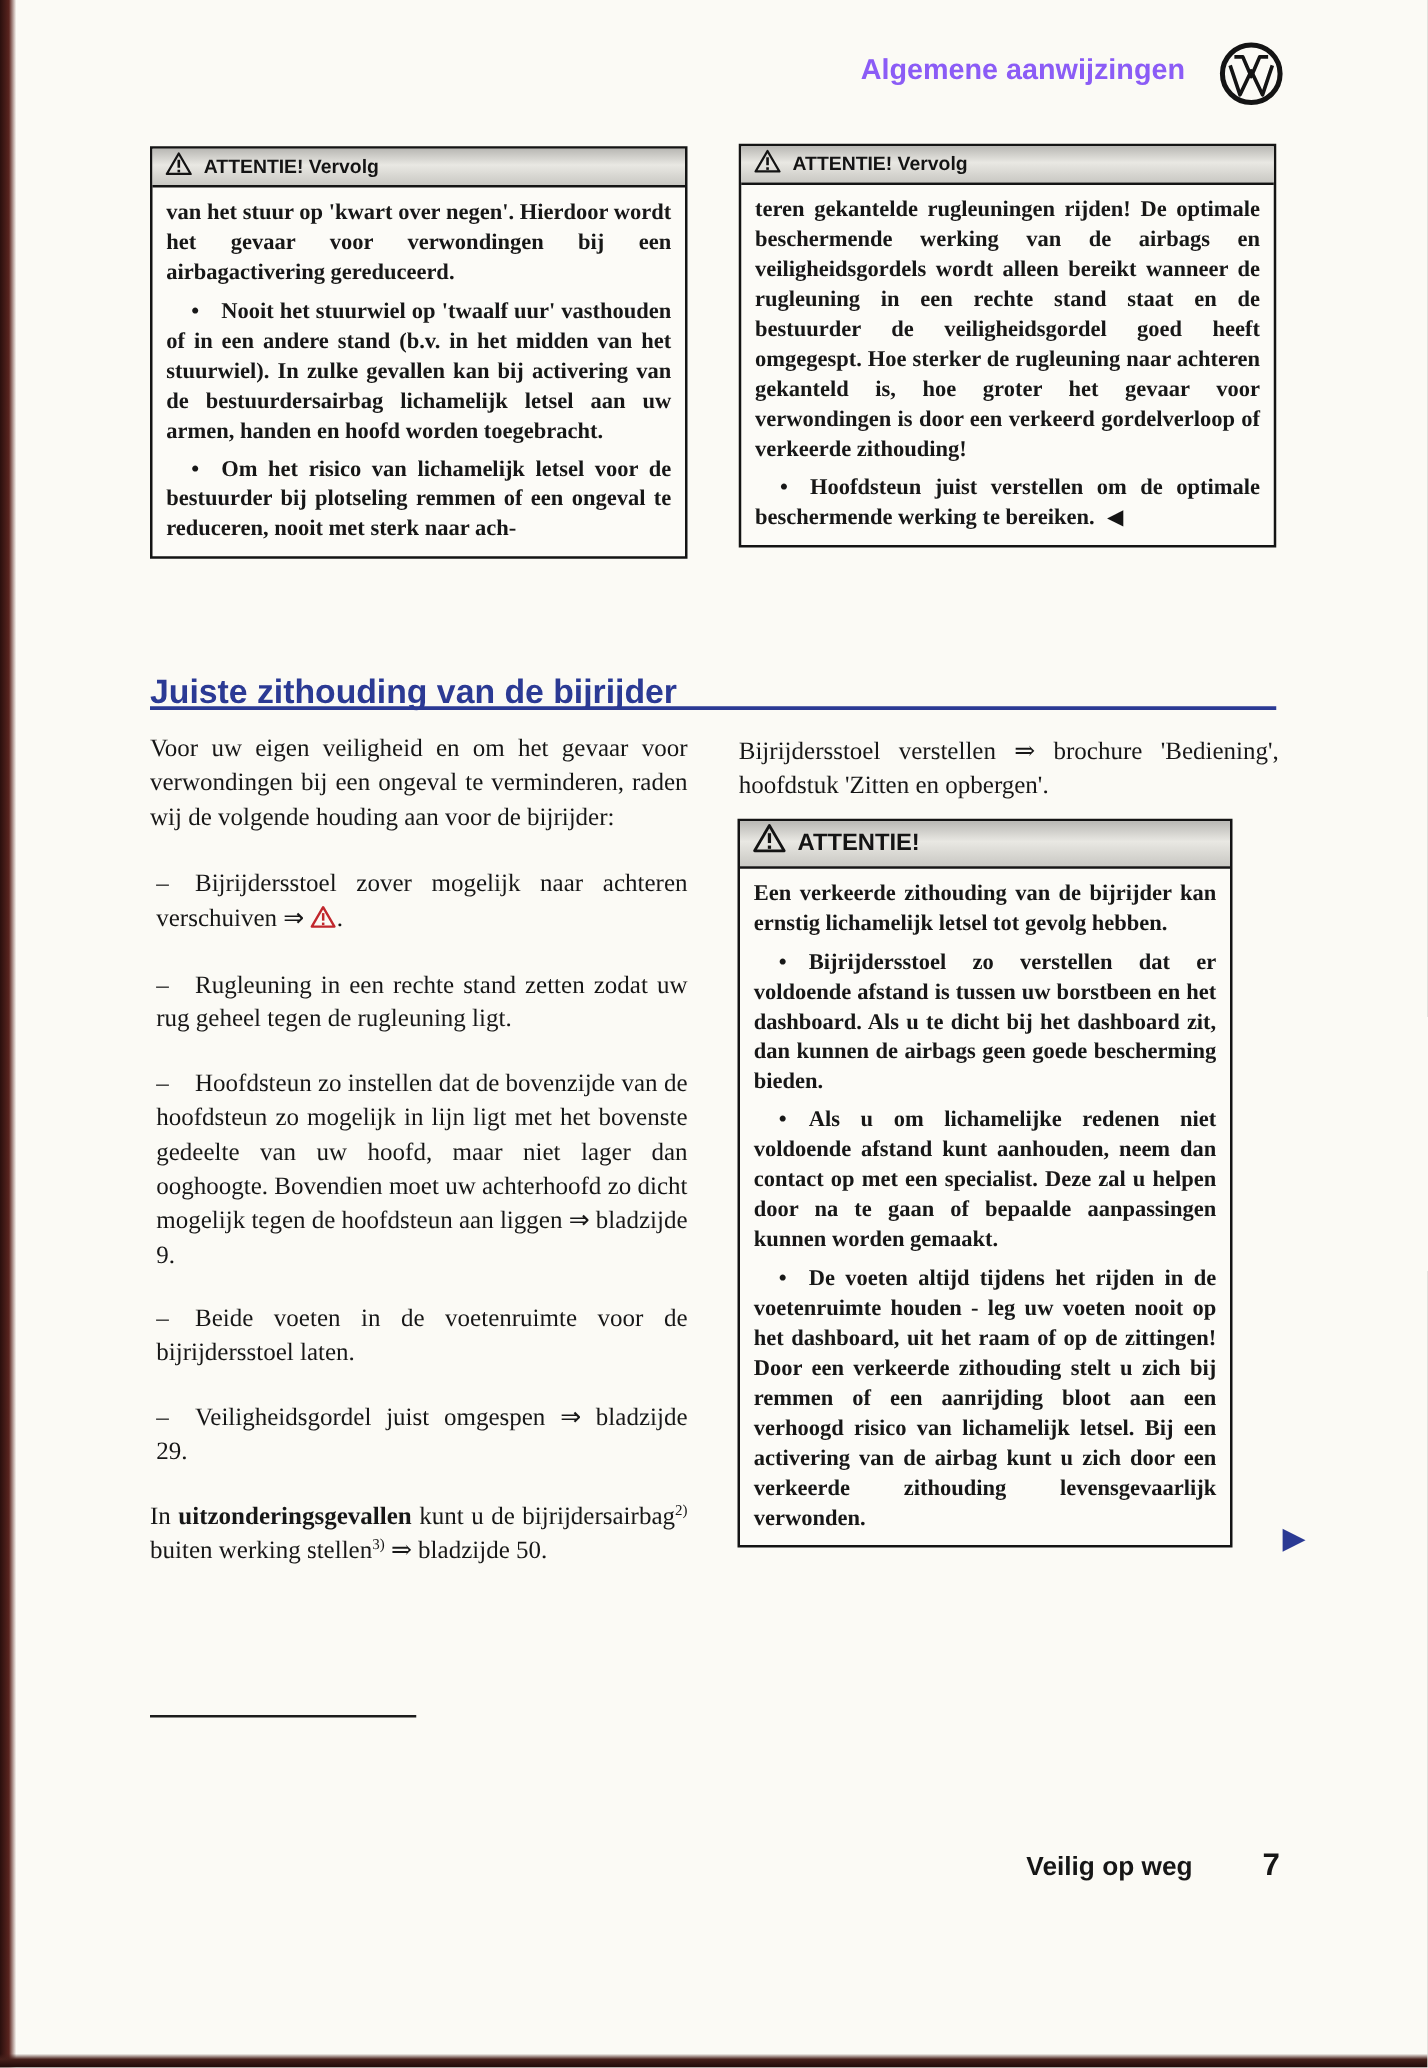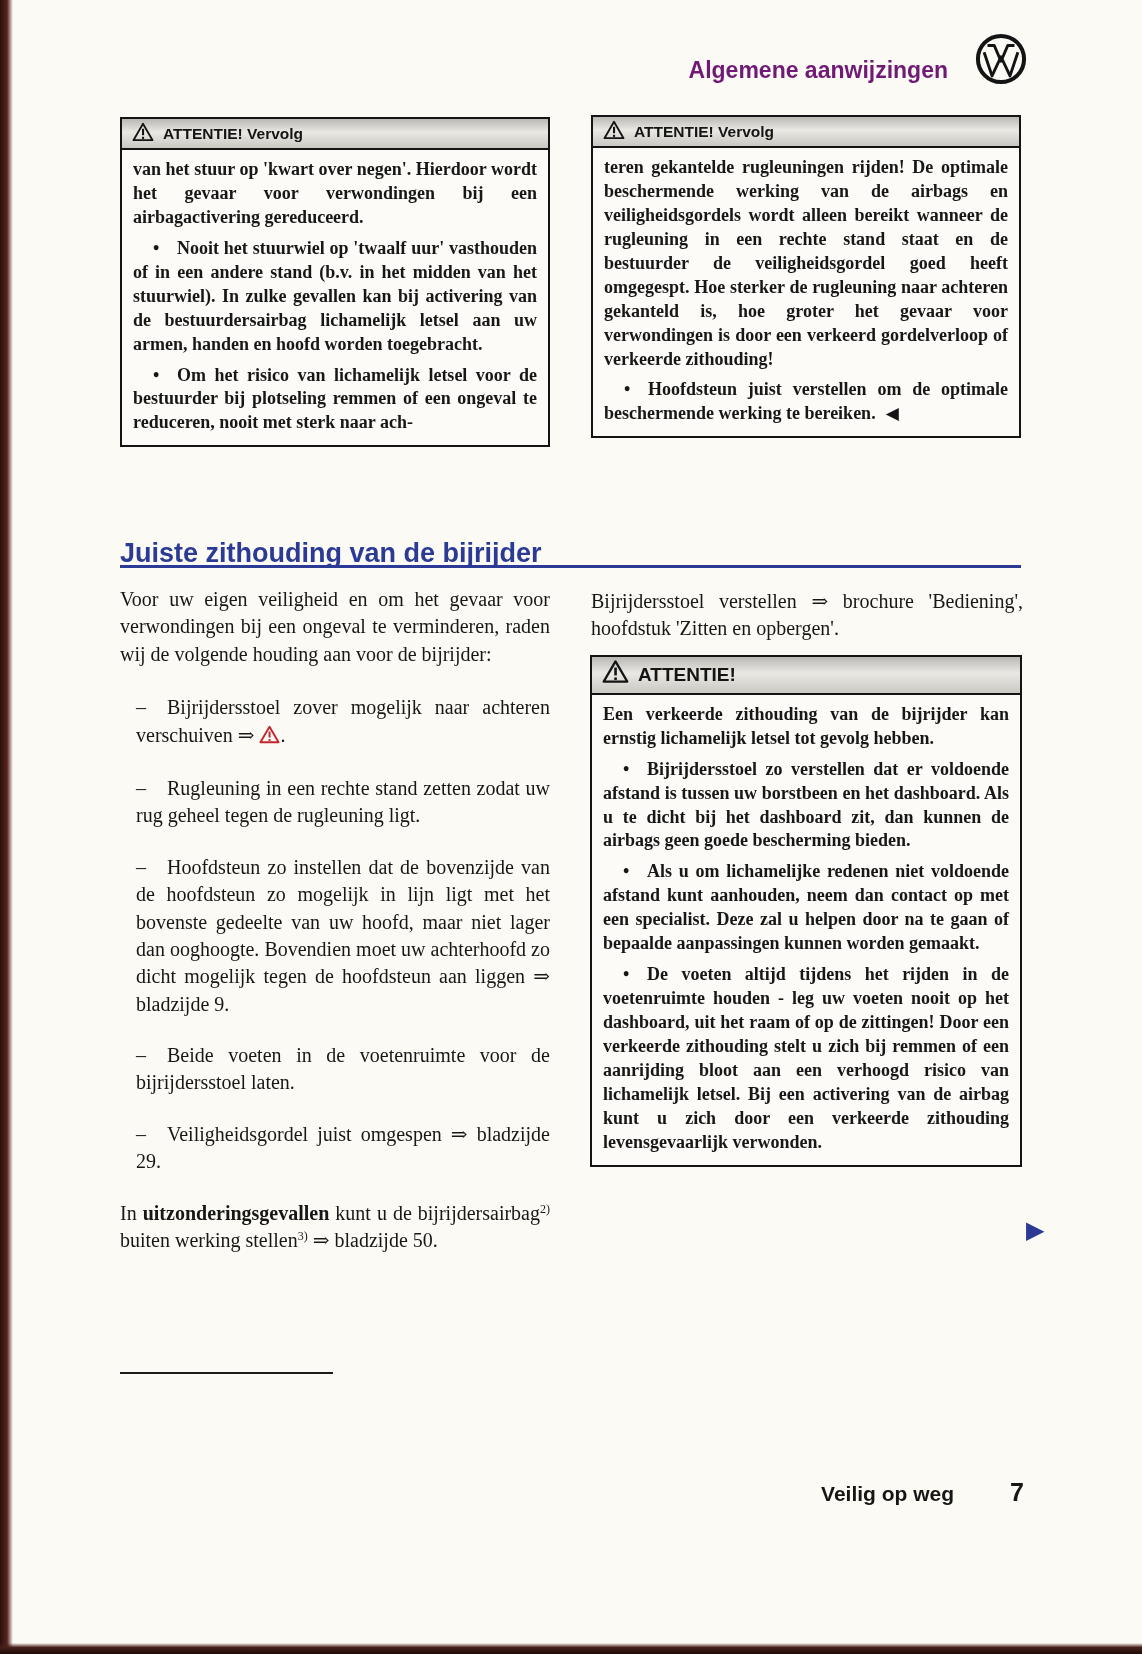--- a/index.html
+++ b/index.html
@@ -10,22 +10,22 @@
     background: #fbfaf5; color: #171717; overflow: hidden;
     font-family: "Liberation Serif", "DejaVu Serif", serif;
   }
   
   .edge-left  { position:absolute; left:0; top:0; width:13px; height:100%;
     background: linear-gradient(90deg, #2a0f0d 0%, #5a241f 55%, rgba(90,36,31,0) 100%); }
   .edge-bottom{ position:absolute; left:0; bottom:0; width:100%; height:11px;
     background: linear-gradient(0deg, #1f0b09 0%, #47201b 60%, rgba(71,32,27,0) 100%); }
 
   
-  .header-title { position:absolute; top:57px; left:0; width:948px; text-align:right;
-    font-family:"Liberation Sans", sans-serif; font-weight:bold; font-size:23px; color:#701a75; }
+  .header-title { position:absolute; top:42px; left:0; width:948px; text-align:right;
+    font-family:"Liberation Sans", sans-serif; font-weight:bold; font-size:23px; color:#8b5cf6; }
   .logo { position:absolute; left:974px; top:32px; width:54px; height:54px; }
 
   
   .wbox { position:absolute; border:2px solid #141414; background:#fcfbf7; }
   .wbox-head { display:flex; align-items:center; gap:9px; padding:12px 10px; height:31px;
     background: linear-gradient(180deg, #b9b8b4 0%, #e9e8e3 45%, #c9c8c3 100%);
     border-bottom:2px solid #141414;
     font-family:"Liberation Sans", sans-serif; font-weight:bold; font-size:15.5px; color:#141414; }
   .wbox.big .wbox-head { height:38px; font-size:19px; }
   .wbox-body { padding:8px 11px 10px 11px; font-weight:bold; font-size:18px; line-height:1.33; text-align:justify; }
@@ -40,28 +40,28 @@
   
   .section-heading { position:absolute; left:120px; top:520px;
     font-family:"Liberation Sans", sans-serif; font-weight:bold; font-size:27px; color:#2b3a94; }
   .rule-blue { position:absolute; left:120px; top:565px; width:901px; height:3px; background:#2b3a94; }
 
   
   .col { position:absolute; font-size:20px; line-height:1.37; text-align:justify; }
   .col-left  { left:120px; top:586px; width:430px; }
   .col-right { left:591px; top:588px; width:432px; }
   .para { margin:0 0 26px 0; }
-  .li { margin:0 0 24px 16px; }
+  .li { margin:0 0 24px 5px;font-family:Liberation Serif, serif; }
   .dash { display:inline-block; width:31px; }
   sup, .sup { font-size:12px; vertical-align:7px; line-height:0; }
   b { font-weight:bold; }
 
   .tri-inline { display:inline-block; vertical-align:-2px; }
 
-  .col-right .wbox { position:relative; left:auto; top:auto; margin-top:0; width:432px; margin-left:-1px; }
+  .col-right .wbox { position:relative; left:auto; top:auto; margin-top:0; width:396px; margin-left:-1px; }
 
   .cont-marker-out { position:absolute; left:1026px; top:1216px; color:#2b3a94; font-size:24px;
     font-family:"DejaVu Sans", sans-serif; }
 
   
   .fn-rule { position:absolute; left:120px; top:1372px; width:213px; height:2px; background:#1c1c1c; }
   .footnotes { position:absolute; left:120px; top:1390px; font-size:16.5px; line-height:1.9; }
   .fn-marker { font-size:11.5px; vertical-align:6px; display:inline-block; width:26px; }
 
   

